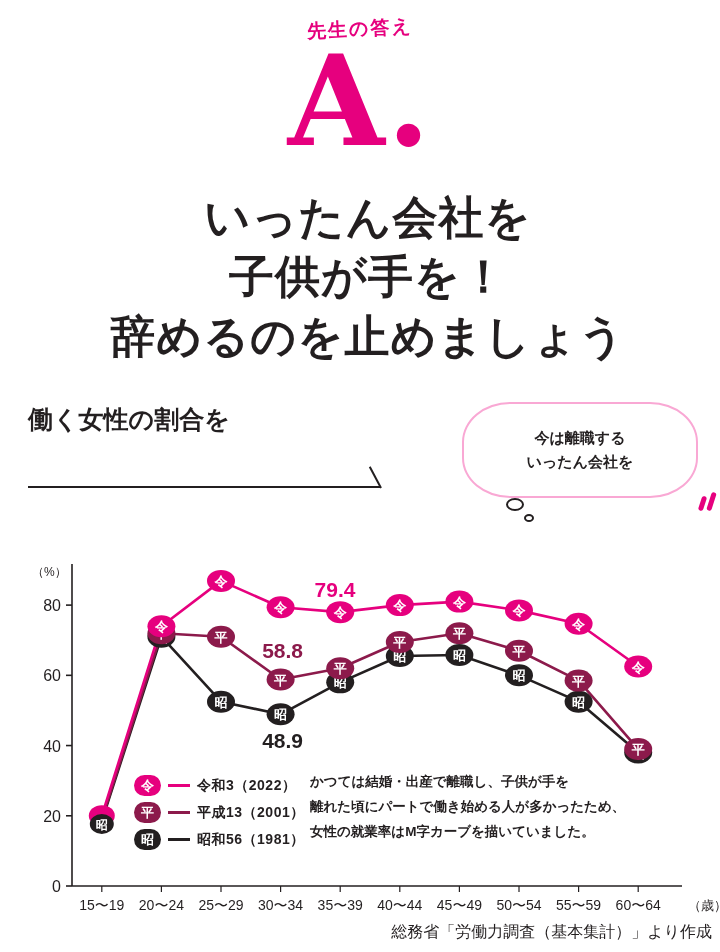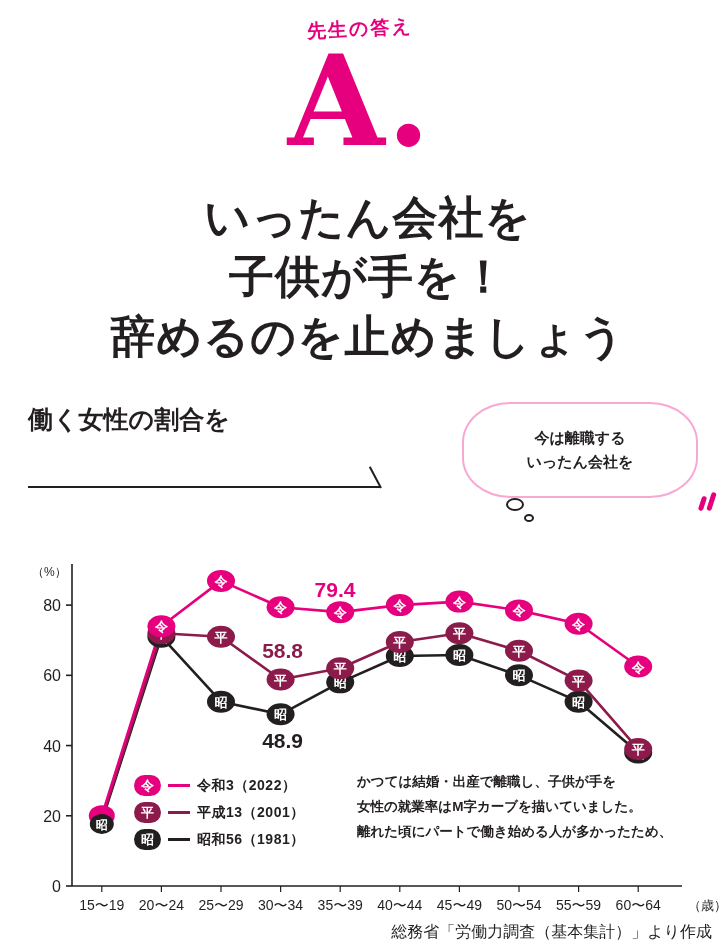--- a/index.html
+++ b/index.html
@@ -161,21 +161,20 @@
 
   .note {
     position: absolute;
     left: 310px;
     top: 214px;
     width: 330px;
     font-size: 13.5px;
     line-height: 1.85;
     font-weight: bold;
     color: #231f20;
-    margin-left: 47px;
   }
   .source {
     position: absolute;
     right: 8px;
     top: 366px;
     font-size: 16px;
     color: #231f20;
   }
 </style>
 </head>
@@ -326,18 +325,18 @@
     </div>
     <div class="legend-row">
       <span class="legend-badge" style="background:#231f20">昭</span>
       <span class="legend-line" style="background:#231f20"></span>
       <span class="legend-label">昭和56（1981）</span>
     </div>
   </div>
 
   <div class="note">
     <div>かつては結婚・出産で離職し、子供が手を</div>
+    <div>離れた頃にパートで働き始める人が多かったため、</div>
     <div>女性の就業率はM字カーブを描いていました。</div>
-    <div>離れた頃にパートで働き始める人が多かったため、</div>
   </div>
 
   <div class="source">総務省「労働力調査（基本集計）」より作成</div>
 </div>
 
 </body></html>

